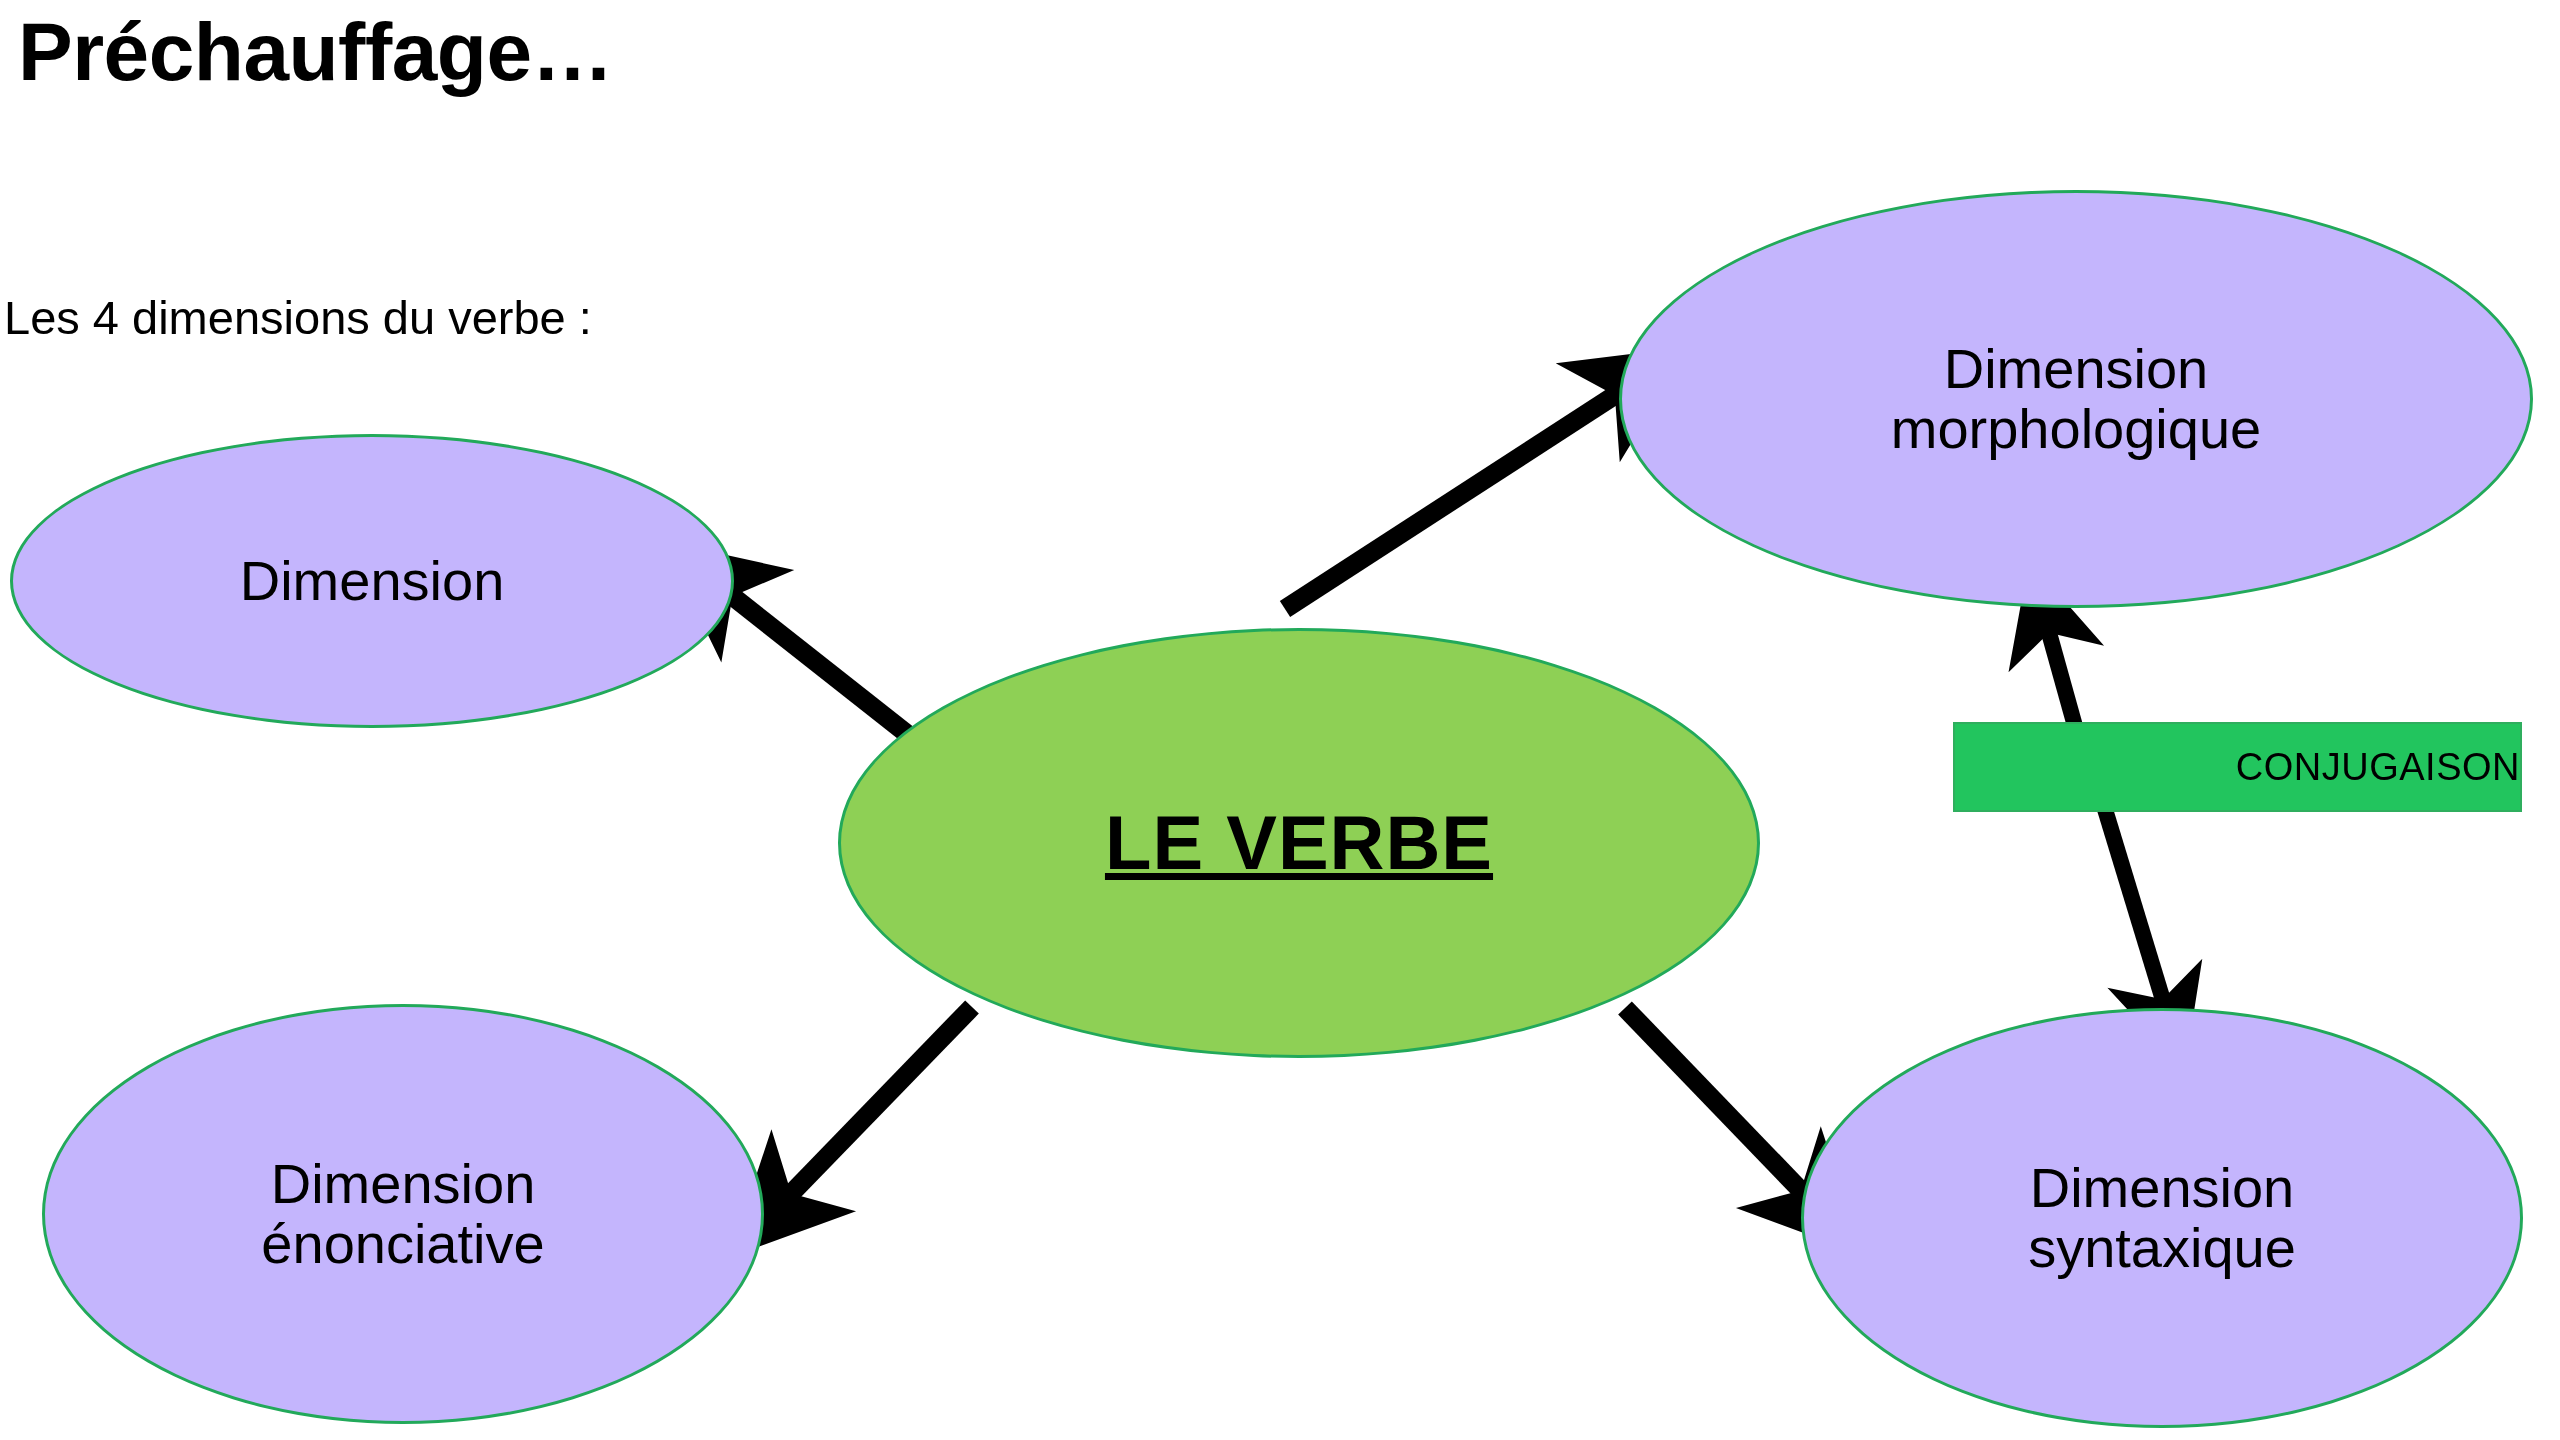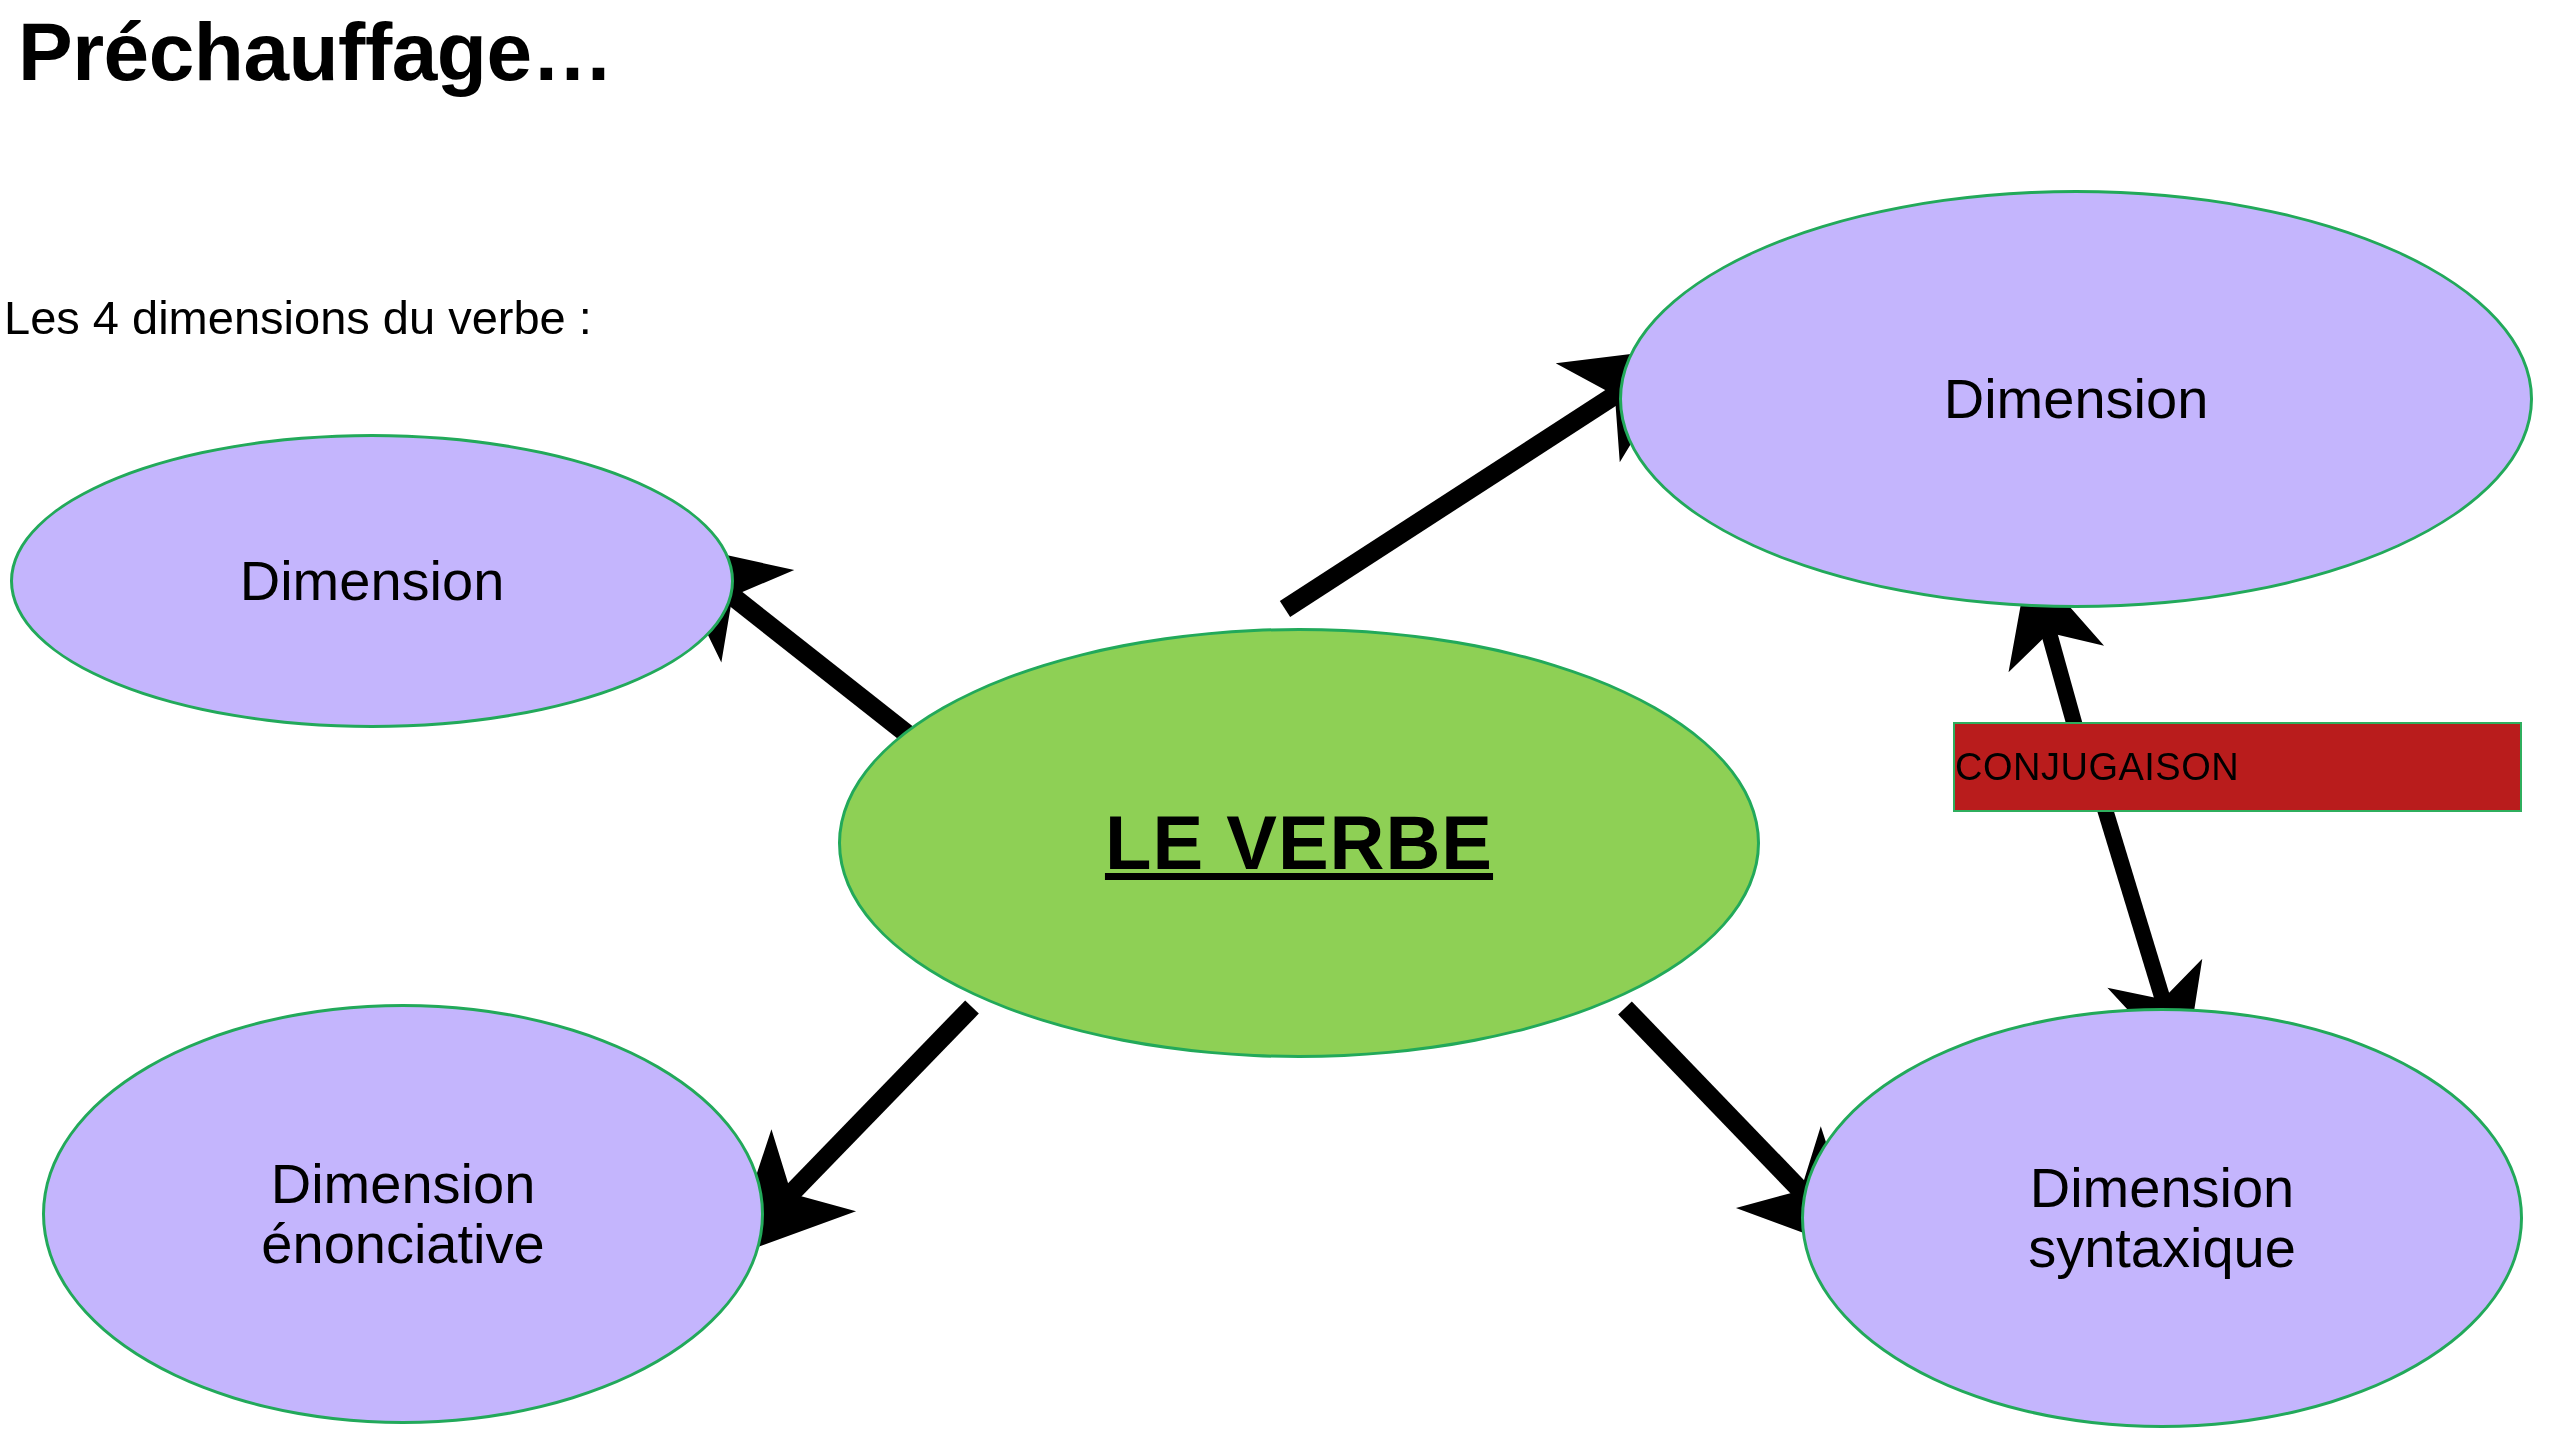--- a/index.html
+++ b/index.html
@@ -91,26 +91,26 @@
   #node-syntaxique   { left: 1801px; top: 1008px; width: 722px;  height: 420px; }
   #node-verbe        { left: 838px;  top: 628px;  width: 922px;  height: 430px; }
 
   
   #conjugaison-box {
     position: absolute;
     left: 1953px;
     top: 722px;
     width: 569px;
     height: 90px;
-    background: #b91c1c;
+    background: #22c55e;
     border: 2px solid #2fae5e;
     box-sizing: border-box;
     display: flex;
     align-items: center;
-    justify-content: flex-start;
+    justify-content: flex-end;
   }
   #conjugaison-label {
     font-size: 38px;
     letter-spacing: 0.5px;
     color: #000000;
     white-space: nowrap;
   }
 </style>
 </head>
 <body>
@@ -142,20 +142,21 @@
 
   <div class="node satellite" id="node-semantique">
     <div class="node-label">
       <span>Dimension</span><br>
     </div>
   </div>
 
   <div class="node satellite" id="node-morphologique">
     <div class="node-label">
       <span>Dimension</span><br>
+      <span>morphologique</span>
     </div>
   </div>
 
   <div class="node satellite" id="node-enonciative">
     <div class="node-label">
       <span>Dimension</span><br>
       <span>énonciative</span>
     </div>
   </div>
 

